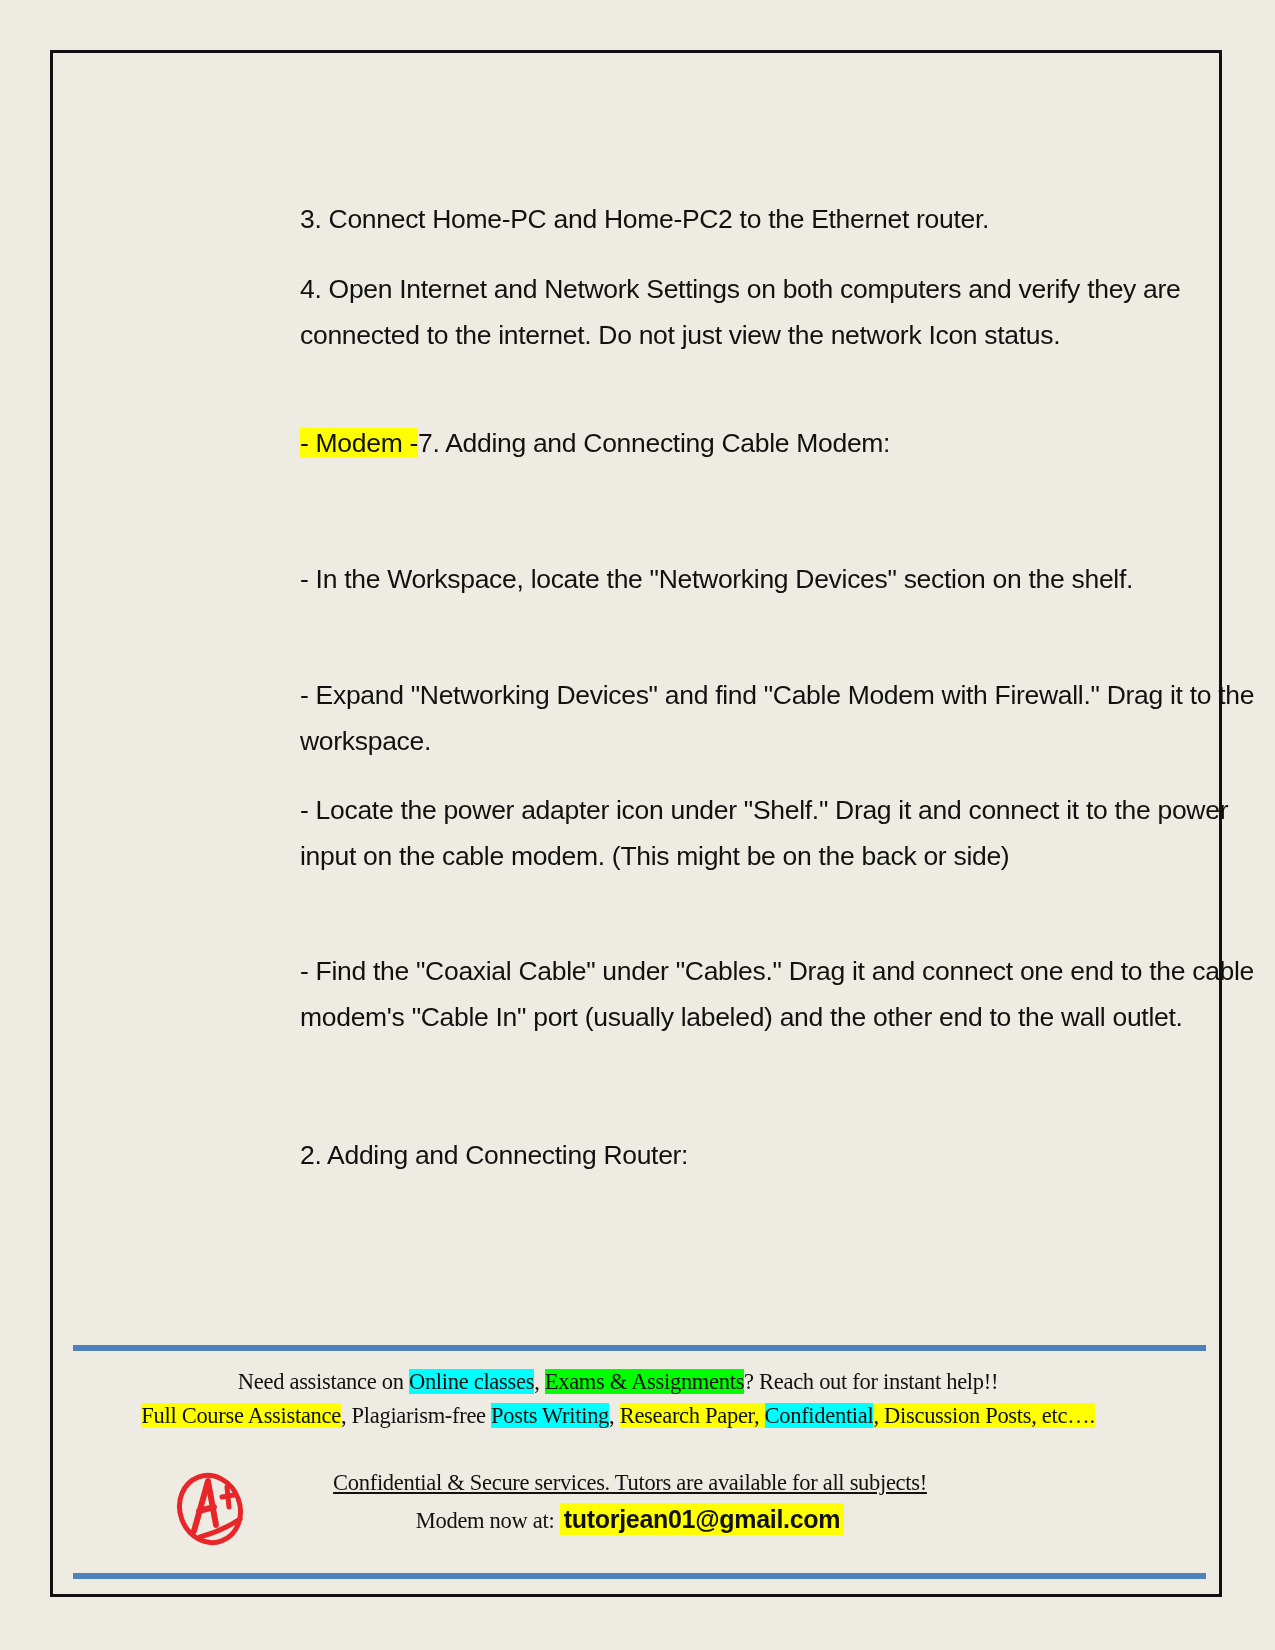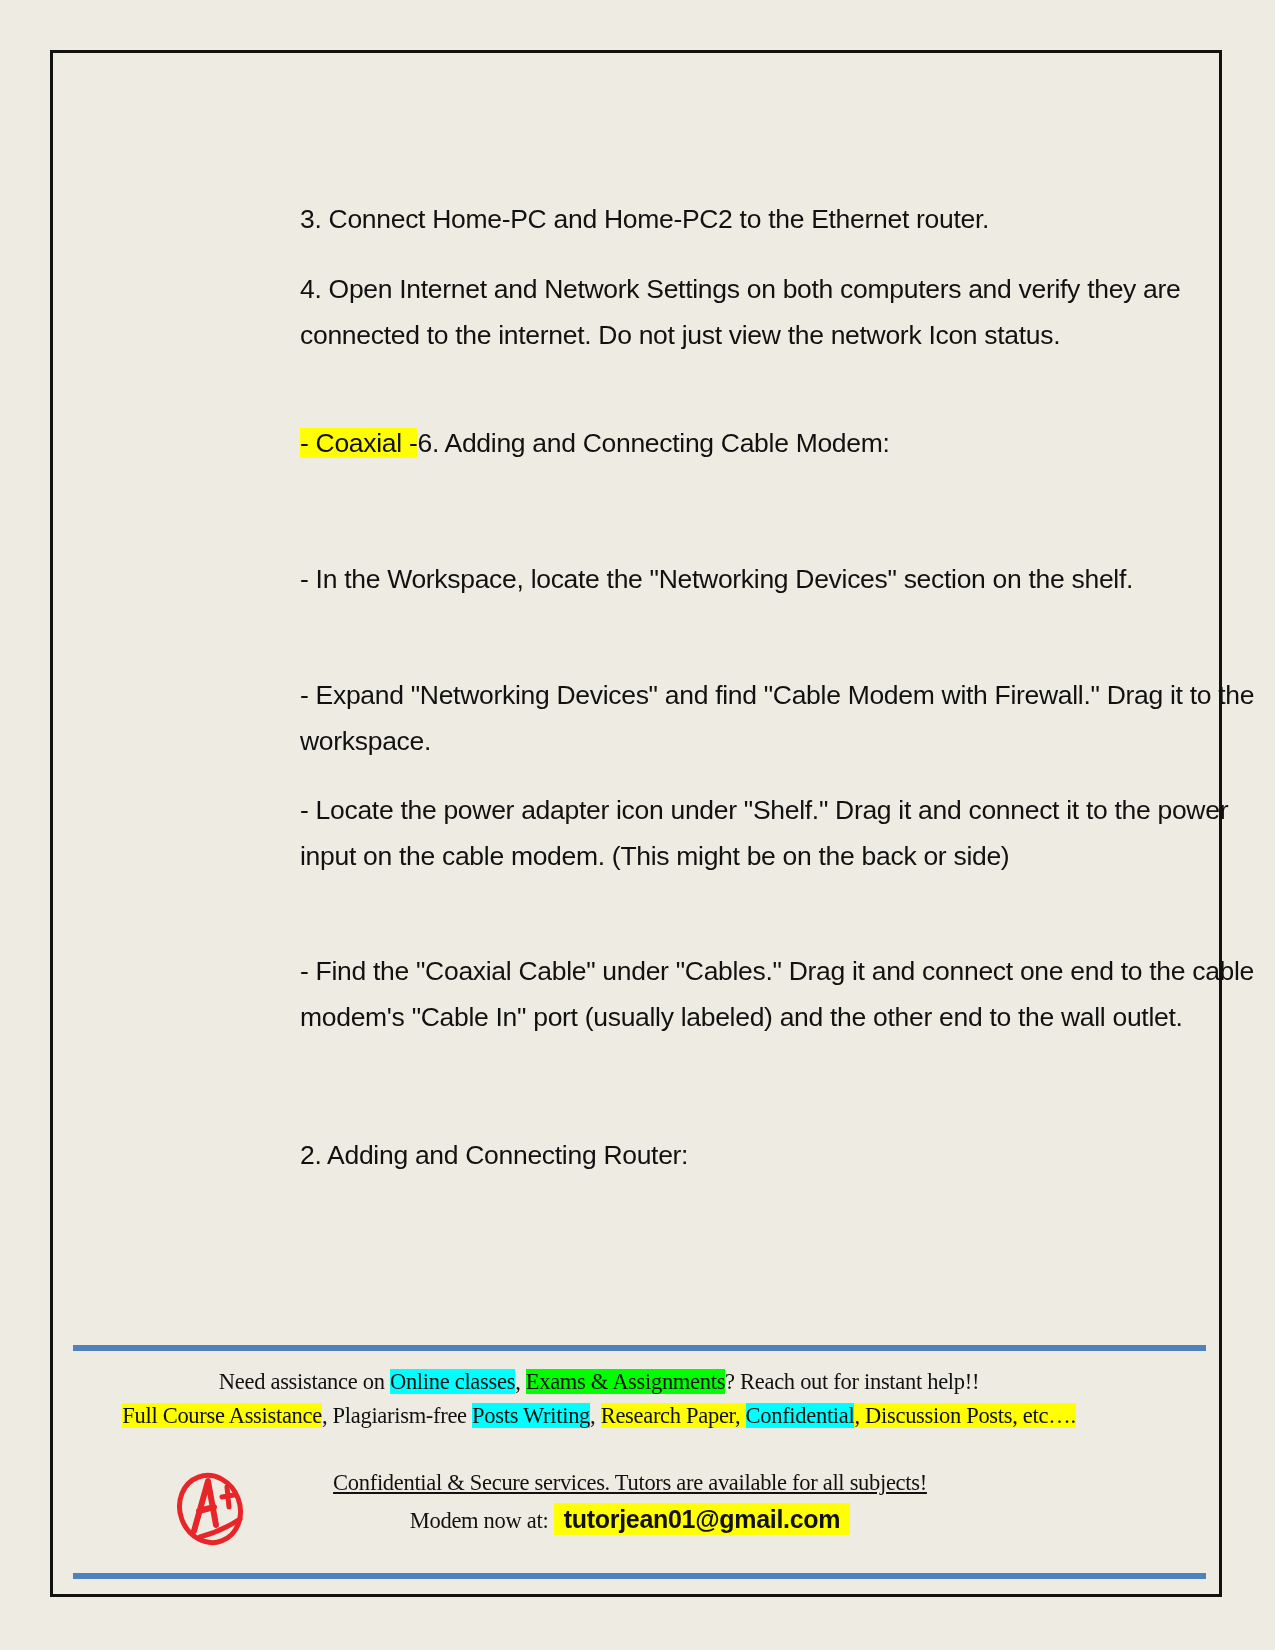--- a/index.html
+++ b/index.html
@@ -4,33 +4,33 @@
 <style>
   html, body { margin:0; padding:0; }
   body { width:1275px; height:1650px; background:#eeece2; position:relative; overflow:hidden; font-family:"DejaVu Sans", sans-serif; }
   .frame { position:absolute; left:50px; top:50px; width:1172px; height:1547px; border:3px solid #111; box-sizing:border-box; }
   .body-text { position:absolute; left:150px; width:980px; font-family:"Liberation Sans", sans-serif; font-size:26.5px; color:#111; line-height:46px; letter-spacing:-0.3px; }
   .p { position:absolute; left:150px; width:980px; margin:0; }
   .hl-yellow { background:#ffff00; }
   .hl-cyan { background:#00ffff; }
   .hl-green { background:#00ff00; }
   .rule { position:absolute; left:73px; width:1133px; height:6px; background:#4f81bd; }
-  .footer-line { position:absolute; left:37px; width:1124px; text-align:center; font-family:"Liberation Serif", serif; font-size:22.5px; color:#111; letter-spacing:-0.3px; }
-  .email { font-family:"Liberation Sans", sans-serif; font-weight:bold; font-size:25px; background:#ffff00; padding:2px 10px; }
+  .footer-line { position:absolute; left:56px; width:1124px; text-align:center; font-family:"Liberation Serif", serif; font-size:22.5px; color:#111; letter-spacing:-0.3px; }
+  .email { font-family:"Liberation Sans", sans-serif; font-weight:bold; font-size:25px; background:#ffff00; padding:2px 4px; }
   .logo { position:absolute; left:172px; top:1465px; width:80px; height:82px; }
 </style>
 </head>
 <body>
 
 <div class="frame"></div>
 
 <div class="body-text">
   <p class="p" style="top:196px;">3. Connect Home-PC and Home-PC2 to the Ethernet router.</p>
   <p class="p" style="top:266px;">4. Open Internet and Network Settings on both computers and verify they are connected to the internet. Do not just view the network Icon status.</p>
-  <p class="p" style="top:420px;"><span class="hl-yellow">- Coaxial -</span><span>6. Adding and Connecting Cable Modem:</span></p>
+  <p class="p" style="top:420px;"><span class="hl-yellow">- Modem -</span><span>7. Adding and Connecting Cable Modem:</span></p>
   <p class="p" style="top:556px;">- In the Workspace, locate the "Networking Devices" section on the shelf.</p>
   <p class="p" style="top:672px;">- Expand "Networking Devices" and find "Cable Modem with Firewall." Drag it to the workspace.</p>
   <p class="p" style="top:787px;">- Locate the power adapter icon under "Shelf." Drag it and connect it to the power input on the cable modem. (This might be on the back or side)</p>
   <p class="p" style="top:948px;">- Find the "Coaxial Cable" under "Cables." Drag it and connect one end to the cable modem's "Cable In" port (usually labeled) and the other end to the wall outlet.</p>
   <p class="p" style="top:1132px;">2. Adding and Connecting Router:</p>
 </div>
 
 <div class="rule" style="top:1345px;"></div>
 
 <div class="footer-line" style="top:1369px;">

